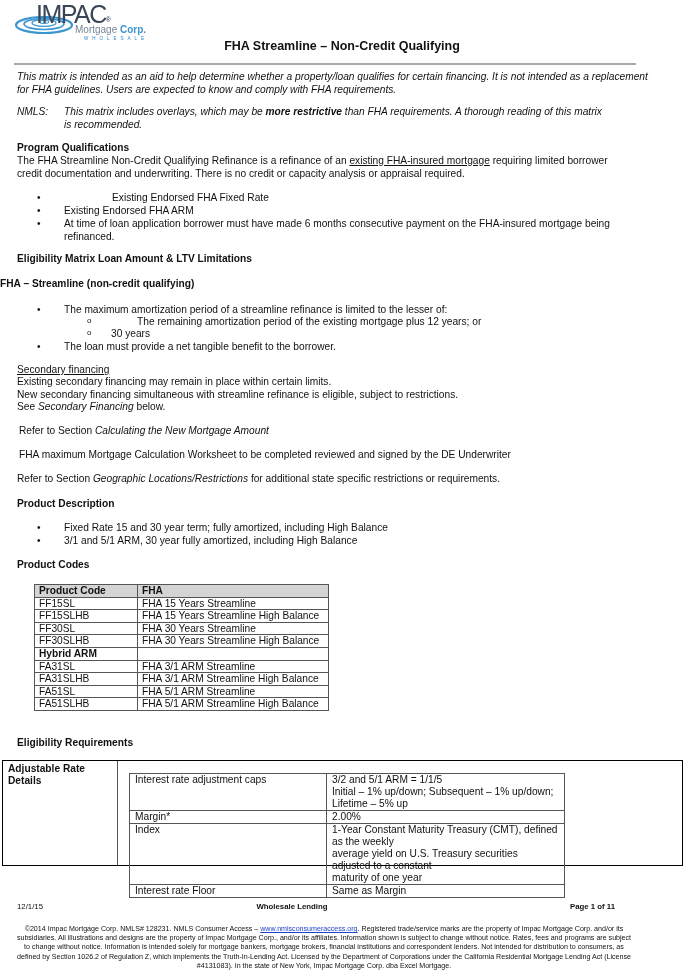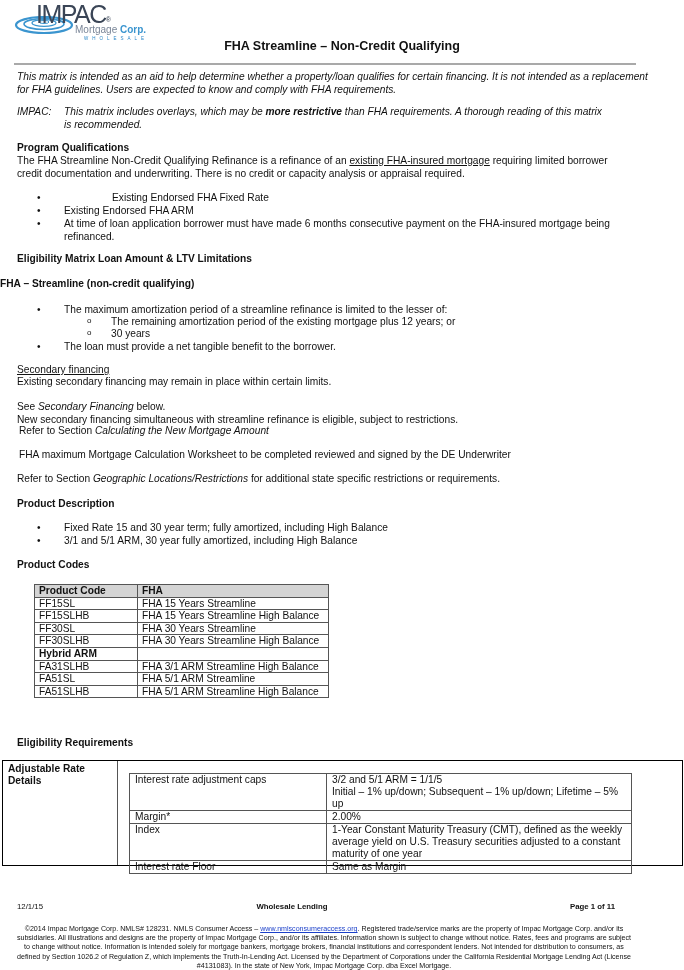--- a/index.html
+++ b/index.html
@@ -23,21 +23,21 @@
   .btext { position:absolute; left:64px; width:590px; line-height:12.6px; }
   .sub { position:absolute; left:87px; }
   .subtext { position:absolute; left:111px; }
   table { border-collapse:collapse;padding-left:23px; }
   .codes { left:34px; top:584px; width:295px; font-size:10.2px; }
   .codes td { border:1px solid #555; padding:0 4px; height:11.6px; line-height:11.6px; }
   .codes tr.hdr td { background:#d4d4d4; font-weight:bold; }
   .codes td.c1 { width:94px; }
   .elig { left:2px; top:760px; width:679px; height:104px; border:1px solid #000000; }
   .elig-left { position:absolute; left:0; top:0; width:115px; height:104px; border-right:1px solid #555; font-weight:bold; padding:2px 5px; box-sizing:border-box; line-height:12px; }
-  .inner { position:absolute; left:126px; top:12px; width:503px; font-size:10.2px; }
+  .inner { position:absolute; left:126px; top:12px; width:436px; font-size:10.2px; }
   .inner td { border:1px solid #555; padding:0 5px; vertical-align:top; line-height:12px; }
   .inner td.k { width:186px; }
   .footer-l { left:17px; top:902px; font-size:7.8px; }
   .footer-c { left:0; width:584px; top:902px; text-align:center; font-size:7.8px; font-weight:bold; }
   .footer-r { left:570px; top:902px; font-size:7.8px; }
   .footer-r b { font-weight:bold; }
   .legal { left:14px; width:620px; top:925px; text-align:center; font-size:7.1px; line-height:9.2px; }
   .legal a { color:#1a3fc9; text-decoration:underline; }
 </style>
 </head>
@@ -53,21 +53,21 @@
   <span class="logo-impac"><span>IMPAC</span><span class="logo-reg">®</span></span>
   <span class="logo-mc"><span>Mortgage</span> <b>Corp.</b></span>
   <span class="logo-ws">WHOLESALE</span>
 </div>
 
 <div class="abs title">FHA Streamline – Non-Credit Qualifying</div>
 <div class="abs rule"></div>
 
 <div class="abs p it" style="top:71px;">This matrix is intended as an aid to help determine whether a property/loan qualifies for certain financing.  It is not intended as a replacement for FHA guidelines.  Users are expected to know and comply with FHA requirements.</div>
 
-<div class="abs it" style="left:17px; top:106px;">IMPAC:</div>
+<div class="abs it" style="left:17px; top:106px;">NMLS:</div>
 <div class="abs it" style="left:64px; top:106px; width:590px; line-height:12.6px;">
   <span>This matrix includes overlays, which may be </span><span class="b">more restrictive</span><span> than FHA requirements.  A thorough reading of this matrix</span><br><span>is recommended.</span>
 </div>
 
 <div class="abs p b" style="top:142px;">Program Qualifications</div>
 <div class="abs p" style="top:155px;">
   <span>The FHA Streamline Non-Credit Qualifying Refinance is a refinance of an </span><span class="u">existing FHA-insured mortgage</span><span> requiring limited borrower</span><br><span>credit documentation and underwriting.  There is no credit or capacity analysis or appraisal required.</span>
 </div>
 <div>
   <span class="bullet" style="top:192px;">•</span>
@@ -78,30 +78,30 @@
   <span class="btext" style="top:218px;">At time of loan application borrower must have made 6 months consecutive payment on the FHA-insured mortgage being</span>
   <span class="btext" style="top:231px;">refinanced.</span>
 </div>
 
 <div class="abs p b" style="top:253px;">Eligibility Matrix Loan Amount &amp; LTV Limitations</div>
 <div class="abs b" style="left:0; width:684px; text-align:left; top:278px;">FHA – Streamline (non-credit qualifying)</div>
 <div>
   <span class="bullet" style="top:304px;">•</span>
   <span class="btext" style="top:304px;">The maximum amortization period of a streamline refinance is limited to the lesser of:</span>
   <span class="sub" style="top:316px; font-size:8px;">o</span>
-  <span class="subtext" style="top:316px;">The remaining amortization period of the existing mortgage plus 12 years; or</span>
+  <span class="subtext" style="top:316px;margin-left:26px;">The remaining amortization period of the existing mortgage plus 12 years; or</span>
   <span class="sub" style="top:328px; font-size:8px;">o</span>
   <span class="subtext" style="top:328px;">30 years</span>
   <span class="bullet" style="top:341px;">•</span>
   <span class="btext" style="top:341px;">The loan must provide a net tangible benefit to the borrower.</span>
 </div>
 
 <div class="abs p u" style="top:364px;">Secondary financing</div>
 <div class="abs p" style="top:376px;">Existing secondary financing may remain in place within certain limits.</div>
-<div class="abs p" style="top:389px;margin-top:25px;">New secondary financing simultaneous with streamline refinance is eligible, subject to restrictions.</div>
+<div class="abs p" style="top:389px;">New secondary financing simultaneous with streamline refinance is eligible, subject to restrictions.</div>
 <div class="abs p" style="top:401px;"><span>See </span><span class="it">Secondary Financing</span><span> below.</span></div>
 
 <div class="abs p" style="left:19px; top:425px;"><span>Refer to Section </span><span class="it">Calculating the New Mortgage Amount</span></div>
 <div class="abs p" style="left:19px; top:449px;">FHA maximum Mortgage Calculation Worksheet to be completed reviewed and signed by the DE Underwriter</div>
 <div class="abs p" style="top:473px;"><span>Refer to Section </span><span class="it">Geographic Locations/Restrictions</span><span> for additional state specific restrictions or requirements.</span></div>
 
 <div class="abs p b" style="top:498px;">Product Description</div>
 <div>
   <span class="bullet" style="top:522px;">•</span>
   <span class="btext" style="top:522px;">Fixed Rate 15 and 30 year term; fully amortized, including High Balance</span>
@@ -129,20 +129,24 @@
         <td class="c1">FF30SL</td>
         <td>FHA 30 Years Streamline</td>
       </tr>
   <tr>
         <td class="c1">FF30SLHB</td>
         <td>FHA 30 Years Streamline High Balance</td>
       </tr>
   <tr>
         <td class="c1 b">Hybrid ARM</td>
         <td></td>
+      </tr>
+  <tr>
+        <td class="c1">FA31SL</td>
+        <td>FHA 3/1 ARM Streamline</td>
       </tr>
   <tr>
         <td class="c1">FA31SLHB</td>
         <td>FHA 3/1 ARM Streamline High Balance</td>
       </tr>
   <tr>
         <td class="c1">FA51SL</td>
         <td>FHA 5/1 ARM Streamline</td>
       </tr>
   <tr>

